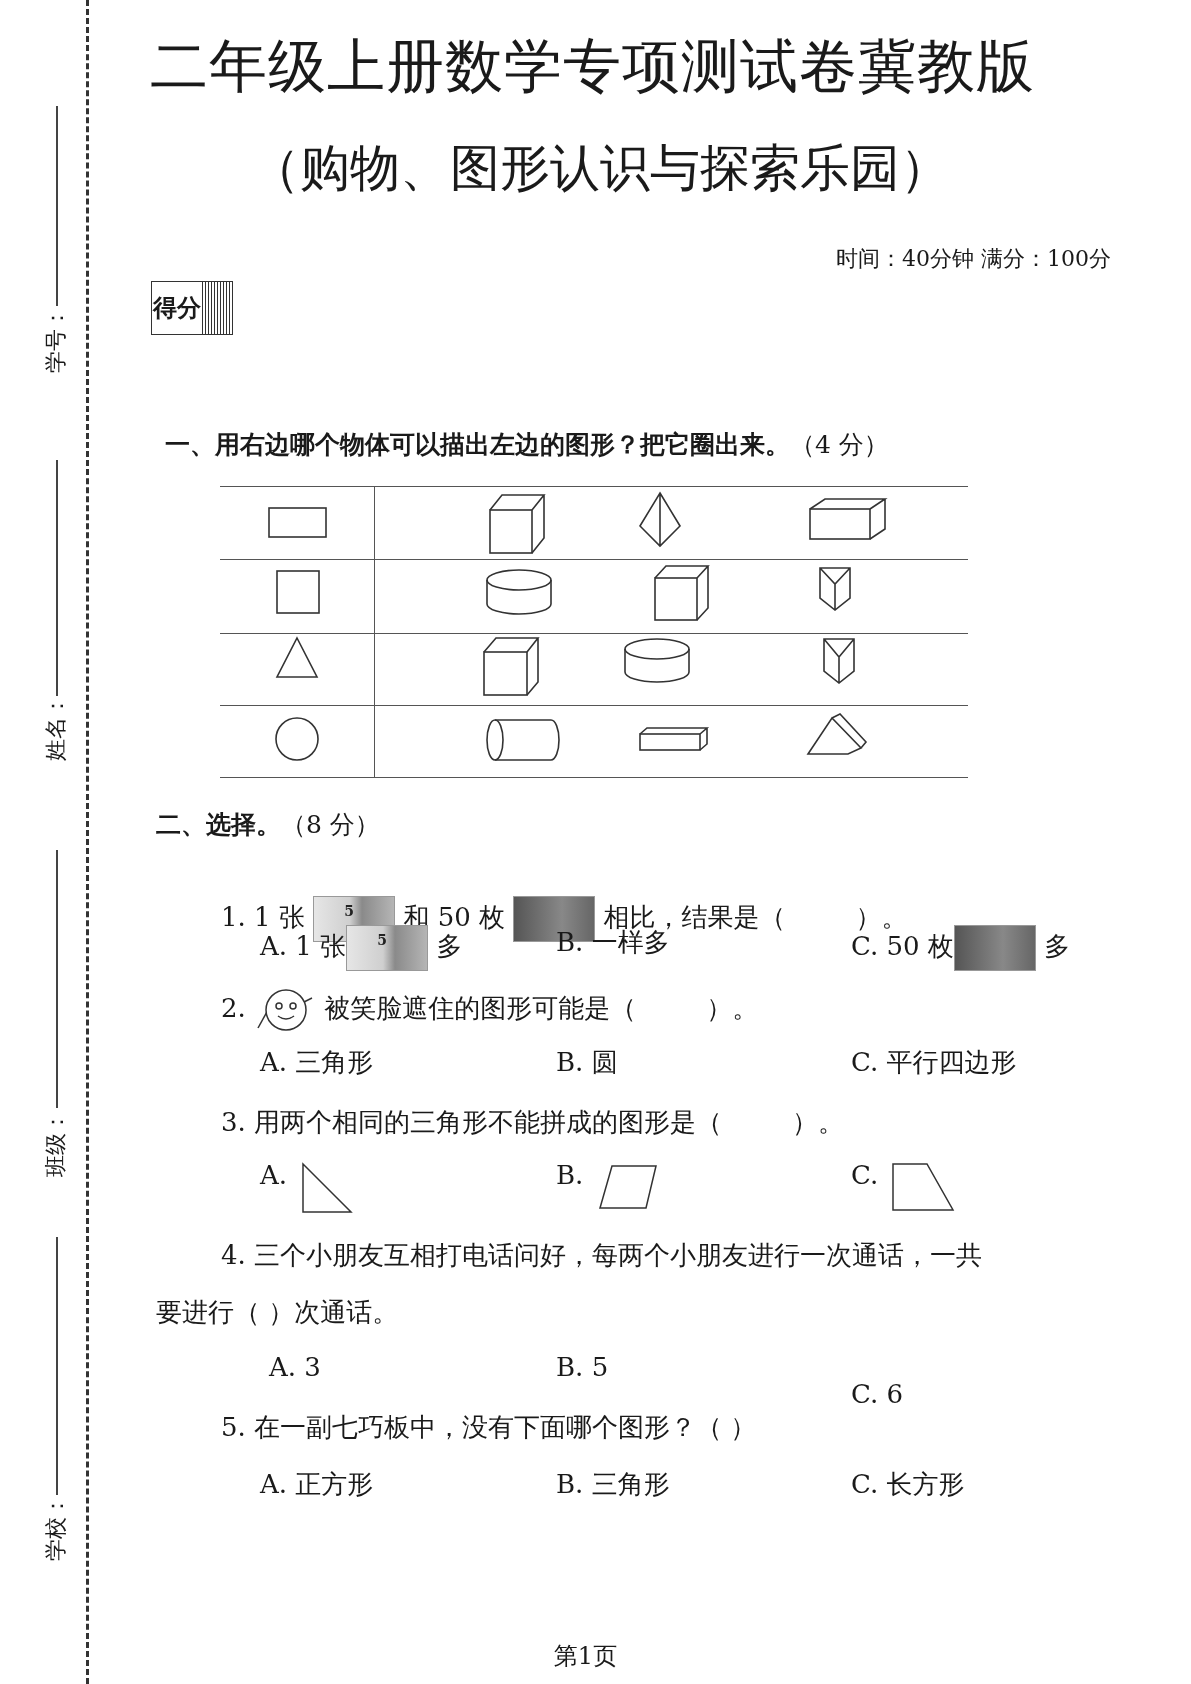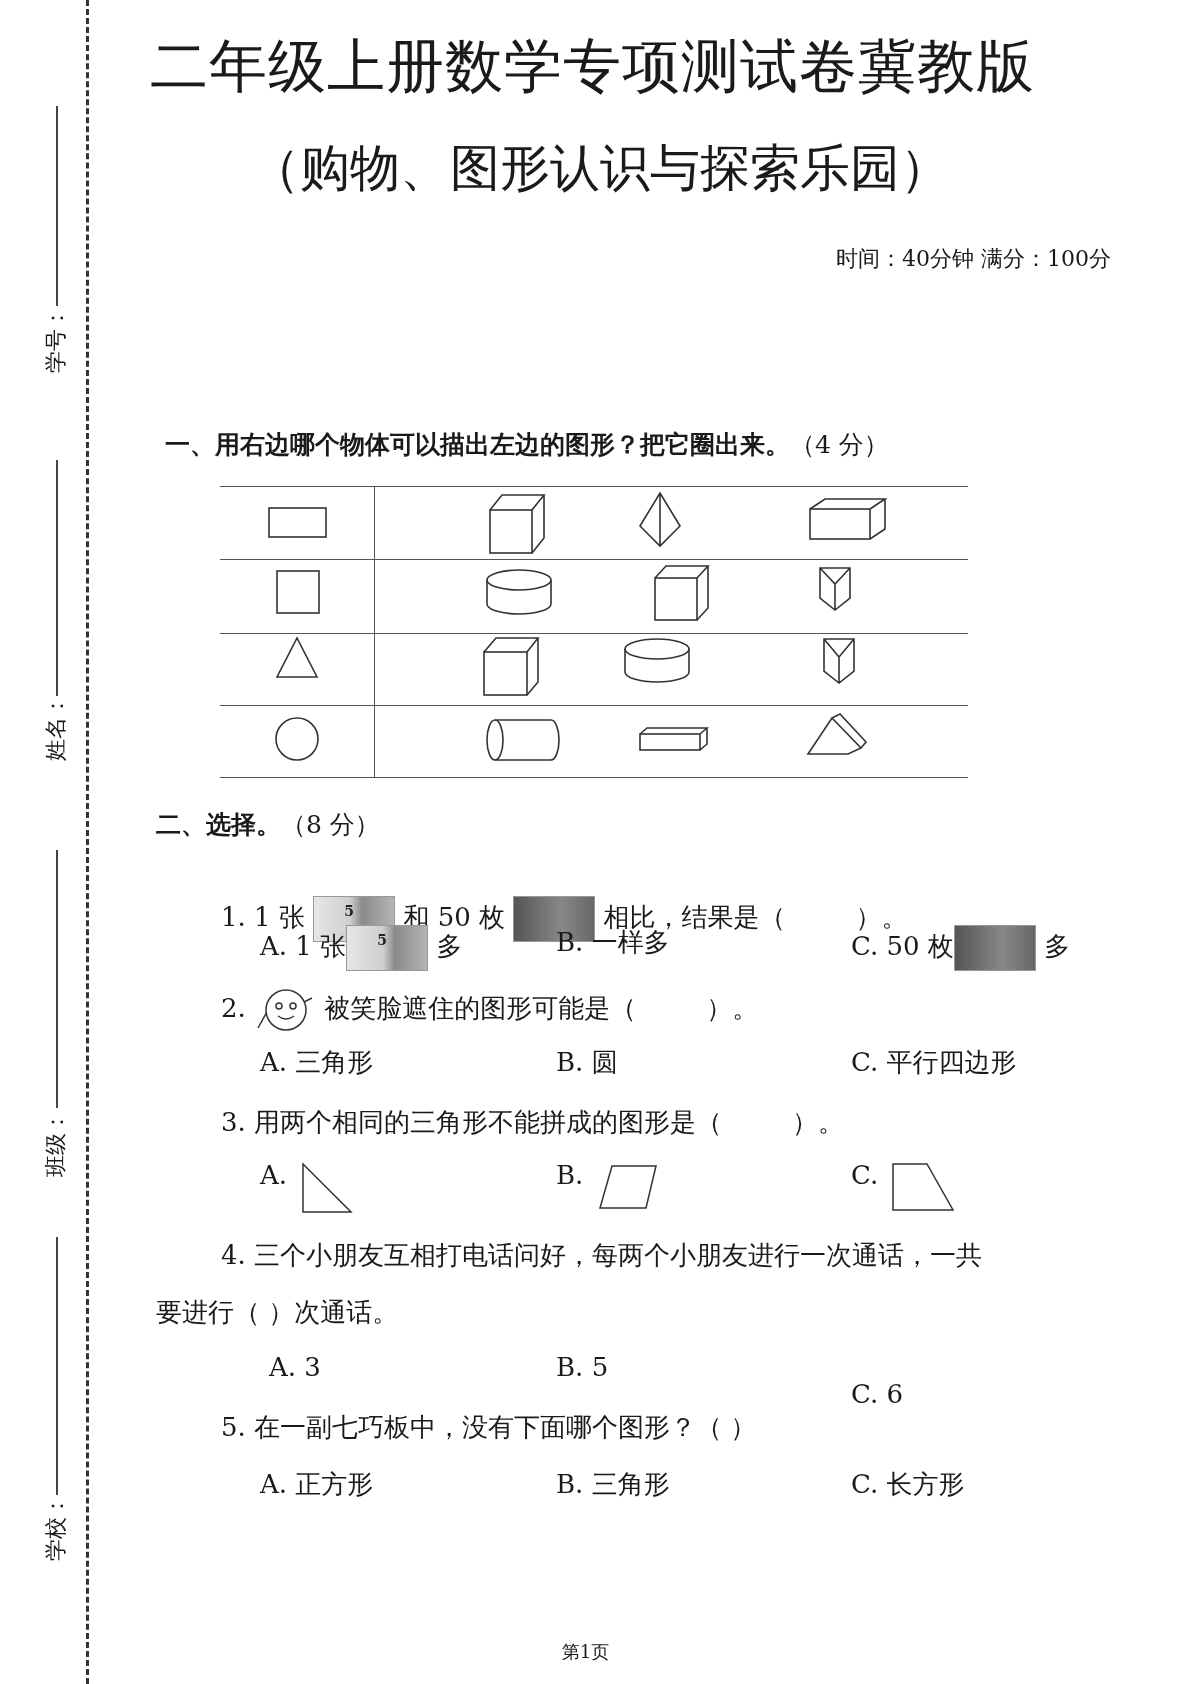--- a/index.html
+++ b/index.html
@@ -27,21 +27,21 @@
   .shape-table .hl { position:absolute; left:0; width:748px; height:0; border-top:1.5px solid #555; }
   .shape-table .vl { position:absolute; left:154px; top:0; width:0; height:292px; border-left:1.5px solid #555; }
   .q { position:absolute; font-size:26px; white-space:nowrap; }
   .opt { position:absolute; font-size:26px; white-space:nowrap; }
   .bill { display:inline-block; width:80px; height:44px; vertical-align:middle;
           background:linear-gradient(90deg,#ddd 0%,#bbb 40%,#888 70%,#aaa 100%);
           border:1px solid #999; position:relative; }
   .bill5 { background:linear-gradient(90deg,#e6e6e6 0%,#cfcfcf 45%,#8a8a8a 60%,#b5b5b5 100%); }
   .bill1j { background:linear-gradient(90deg,#555 0%,#777 40%,#888 60%,#666 100%); }
   .bill .num { position:absolute; left:30px; top:6px; font-size:14px; font-weight:bold; color:#222; }
-  .footer { position:absolute; left:0; width:1171px; top:1640px; text-align:center; font-size:18px; }
+  .footer { position:absolute; left:0; width:1171px; top:1640px; text-align:center; font-size:24px; }
 </style>
 </head>
 <body>
 
 <div class="dash-line"></div>
 
 <div class="margin-line" style="top:106px;height:200px;"></div>
 <div class="margin-label" style="top:340px;">学号：</div>
 
 <div class="margin-line" style="top:460px;height:236px;"></div>
@@ -52,20 +52,33 @@
 
 <div class="margin-line" style="top:1237px;height:258px;"></div>
 <div class="margin-label" style="top:1528px;">学校：</div>
 
 <div class="title">二年级上册数学专项测试卷冀教版</div>
 <div class="subtitle">（购物、图形认识与探索乐园）</div>
 <div class="meta">时间：40分钟  满分：100分</div>
 
 <table class="score">
   <tbody>
+  <tr>
+    <td class="hdr">得分</td>
+    <td></td>
+    <td></td>
+    <td></td>
+    <td></td>
+    <td></td>
+    <td></td>
+    <td></td>
+    <td></td>
+    <td></td>
+    <td></td>
+  </tr>
 </tbody>
   </table>
 
 <div class="sec-title" style="top:428px;margin-left:9px;">
   <span>一、用右边哪个物体可以描出左边的图形？把它圈出来。</span><span class="pts">（4 分）</span>
 </div>
 
 <div class="shape-table">
   <div class="hl" style="top:0"></div>
   <div class="hl" style="top:73px"></div>

